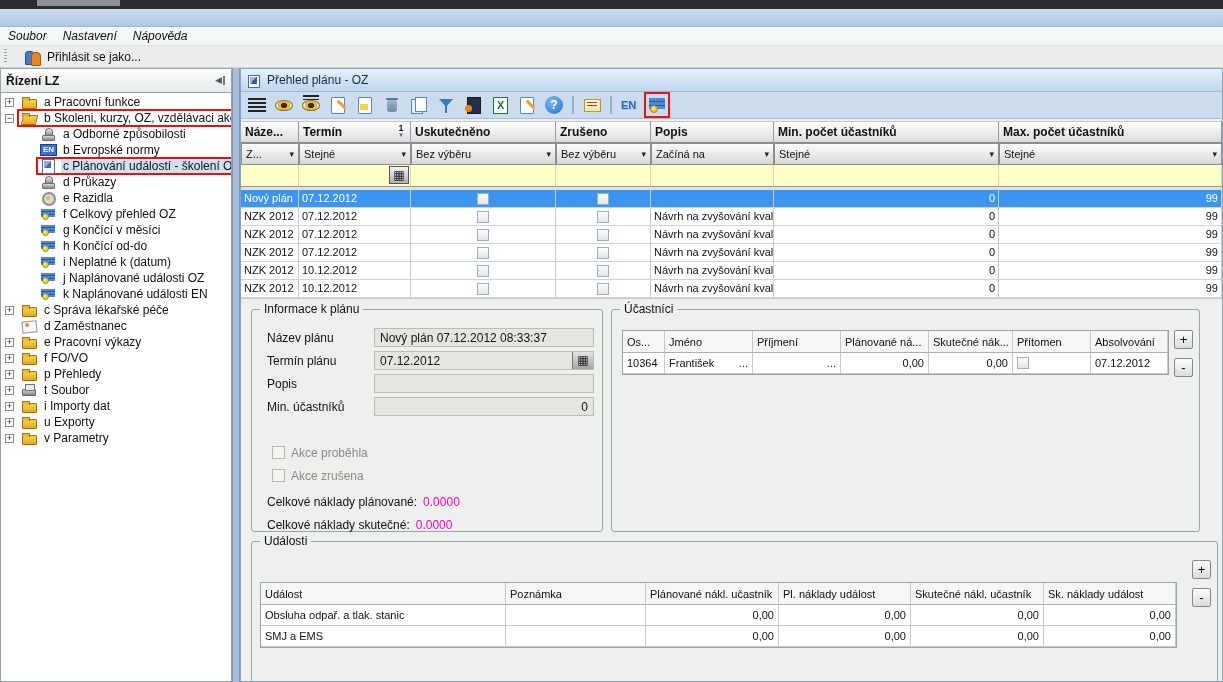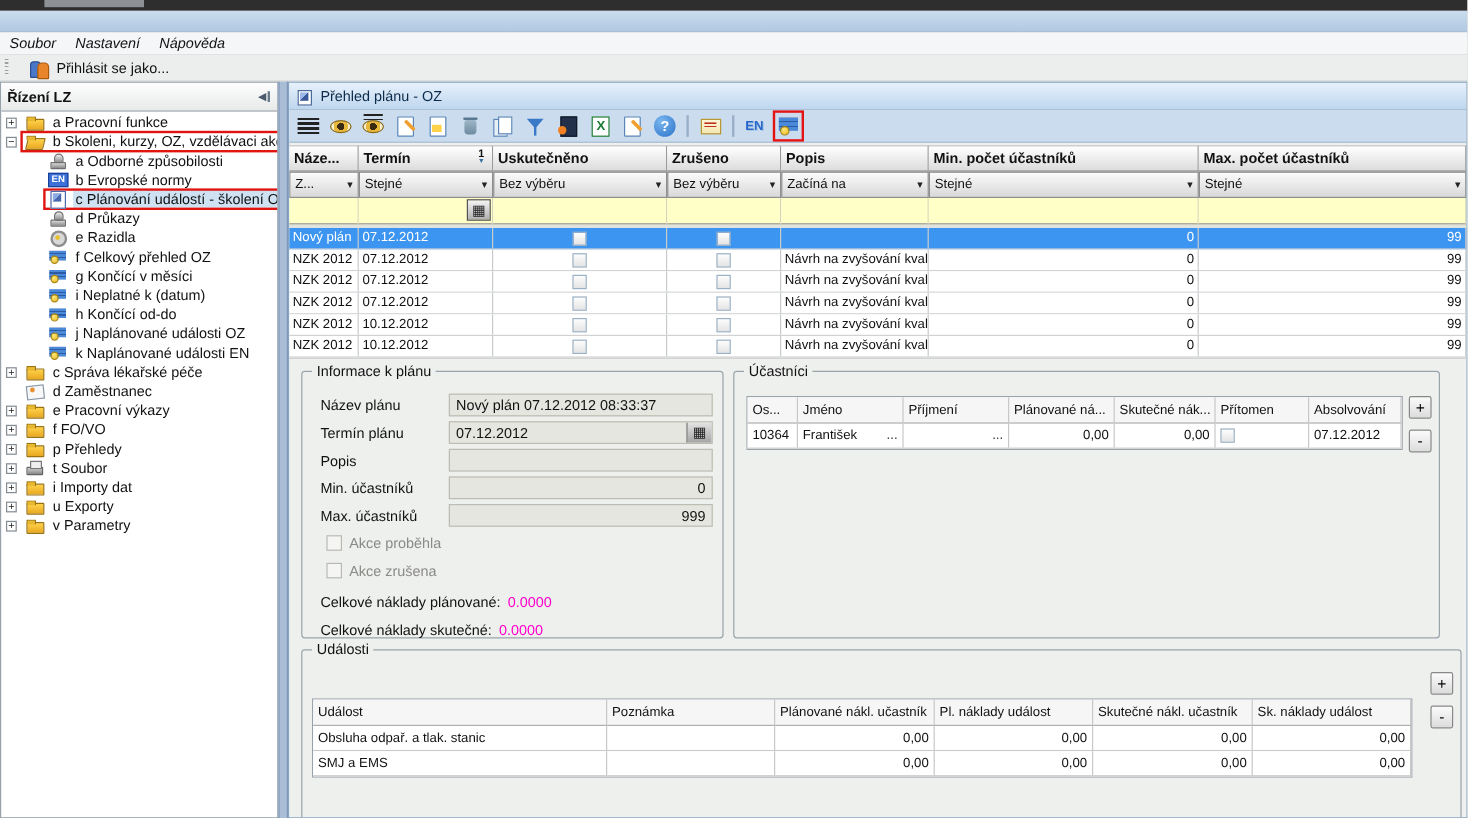--- a/index.html
+++ b/index.html
@@ -285,28 +285,28 @@
           <span class="expandbox"></span>
           <span class="inner">
             <span class="ti ti-group"></span>
             <span class="tlabel">g Končící v měsíci</span>
           </span>
         </div>
         <div class="trow lvl1">
           <span class="expandbox"></span>
           <span class="inner">
             <span class="ti ti-group"></span>
+            <span class="tlabel">h Končící od-do</span>
+          </span>
+        </div>
+        <div class="trow lvl1">
+          <span class="expandbox"></span>
+          <span class="inner">
+            <span class="ti ti-group"></span>
             <span class="tlabel">i Neplatné k (datum)</span>
-          </span>
-        </div>
-        <div class="trow lvl1">
-          <span class="expandbox"></span>
-          <span class="inner">
-            <span class="ti ti-group"></span>
-            <span class="tlabel">h Končící od-do</span>
           </span>
         </div>
         <div class="trow lvl1">
           <span class="expandbox"></span>
           <span class="inner">
             <span class="ti ti-group"></span>
             <span class="tlabel">j Naplánované události OZ</span>
           </span>
         </div>
         <div class="trow lvl1">
@@ -641,27 +641,20 @@
               <span class="flabel">Popis</span>
               <span class="ffield">
                 <span class="fval"></span>
 
               </span>
             </div>
             <div class="frow">
               <span class="flabel">Min. účastníků</span>
               <span class="ffield a-right">
                 <span class="fval">0</span>
-
-              </span>
-            </div>
-            <div class="frow">
-              <span class="flabel">Max. účastníků</span>
-              <span class="ffield a-right">
-                <span class="fval">999</span>
 
               </span>
             </div>
           </div>
         <div class="fchecks">
 
         <div class="fcheck">
               <span class="cb big"></span>
               <span class="fchecklabel">Akce proběhla</span>
             </div>

